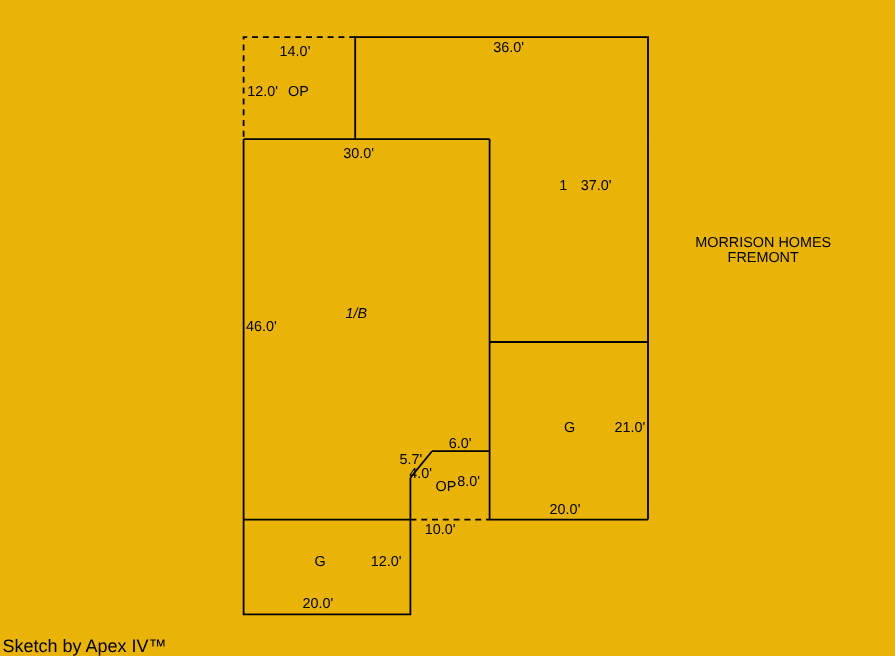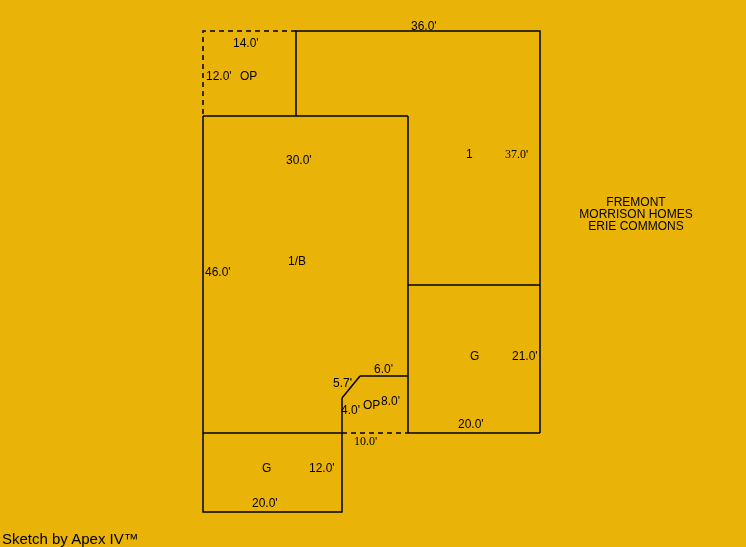--- a/index.html
+++ b/index.html
@@ -73,42 +73,41 @@
     <path d="M360,376 L342,398" fill="none" stroke="#000" stroke-width="1.5"></path>
     <path d="M342,398 L342,433" fill="none" stroke="#000" stroke-width="1.5"></path>
     <path d="M342,433 L408,433" fill="none" stroke="#000" stroke-width="1.5" stroke-dasharray="5,4"></path>
 
     <path d="M203,433 L342,433" fill="none" stroke="#000" stroke-width="1.5"></path>
 
     <path d="M203,433 L203,512 L342,512 L342,433" fill="none" stroke="#000" stroke-width="1.5"></path>
   </svg>
 
   <div class="lbl" style="left:233px; top:37px;">14.0'</div>
-  <div class="lbl" style="left:411px; top:20px;">36.0'</div>
+  <div class="lbl" style="left:411px; top:33px;">36.0'</div>
   <div class="lbl" style="left:206px; top:70px;">12.0'</div>
   <div class="lbl" style="left:240px; top:70px;">OP</div>
-  <div class="lbl" style="left:286px; top:122px;margin-top:32px;">30.0'</div>
+  <div class="lbl" style="left:286px; top:122px;">30.0'</div>
   <div class="lbl" style="left:466px; top:148px;">1</div>
-  <div class="lbl" style="left:505px; top:148px;font-family:Liberation Serif, serif;">37.0'</div>
+  <div class="lbl" style="left:484px; top:148px;">37.0'</div>
   <div class="lbl" style="left:205px; top:266px;">46.0'</div>
-  <div class="lbl" style="left:288px; top:255px;">1/B</div>
+  <div class="lbl" style="left:288px; top:255px;font-style:italic;">1/B</div>
   <div class="lbl" style="left:470px; top:350px;">G</div>
   <div class="lbl" style="left:512px; top:350px;">21.0'</div>
   <div class="lbl" style="left:374px; top:363px;">6.0'</div>
   <div class="lbl" style="left:333px; top:377px;">5.7'</div>
-  <div class="lbl" style="left:341px; top:404px;">4.0'</div>
+  <div class="lbl" style="left:341px; top:388px;">4.0'</div>
   <div class="lbl" style="left:363px; top:399px;">OP</div>
   <div class="lbl" style="left:381px; top:395px;">8.0'</div>
-  <div class="lbl" style="left:354px; top:435px;font-family:Liberation Serif, serif;">10.0'</div>
+  <div class="lbl" style="left:354px; top:435px;">10.0'</div>
   <div class="lbl" style="left:458px; top:418px;">20.0'</div>
   <div class="lbl" style="left:262px; top:462px;">G</div>
   <div class="lbl" style="left:309px; top:462px;">12.0'</div>
   <div class="lbl" style="left:252px; top:497px;">20.0'</div>
 
   <div class="title-block">
+    <div>MORRISON HOMES</div>
     <div>FREMONT</div>
-    <div>MORRISON HOMES</div>
-    <div>ERIE COMMONS</div>
   </div>
 
   <div class="credit">Sketch by Apex IV™</div>
 
 </div>
 
 </body></html>

